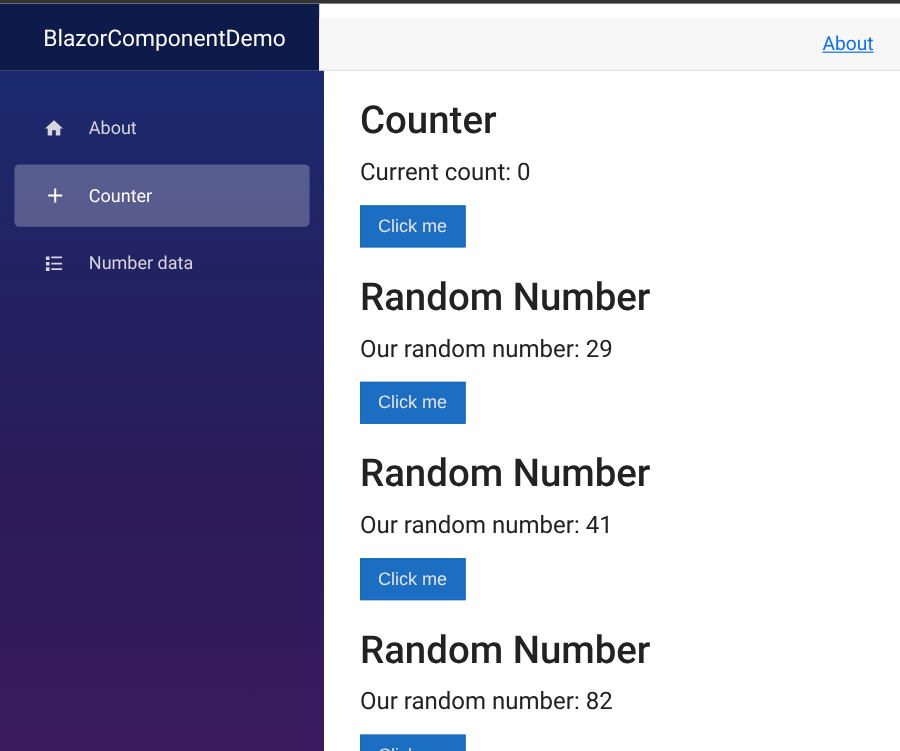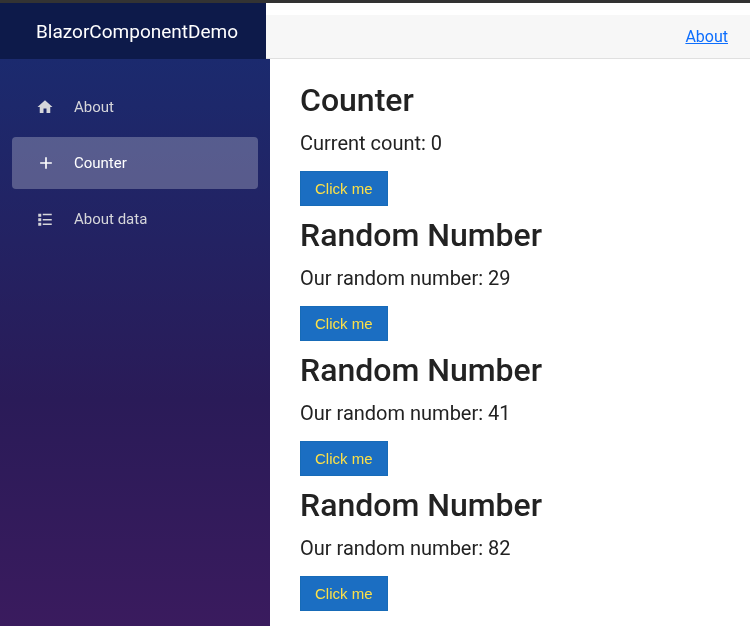--- a/index.html
+++ b/index.html
@@ -96,27 +96,27 @@
     .main h1:first-child {
       margin-top: 0;
     }
     .main p {
       font-size: 20px;
       color: #222;
       margin-bottom: 16px;
     }
     .btn {
       background: #1b6ec2;
-      color: #fde047;
+      color: #e5e5e5;
       border: 1px solid #176bb8;
       padding: 8px 14px;
       font-size: 15px;
       border-radius: 0;
       cursor: pointer;
-      margin-bottom: 6px;
+      margin-bottom: 18px;
     }
     .section {
       margin-bottom: 4px;
     }
   </style>
 </head>
 <body>
 
 <div class="top-row">
   <div class="brand">BlazorComponentDemo</div>
@@ -142,21 +142,21 @@
           </svg>
       </span>
       <span>Counter</span>
     </div>
     <div class="nav-item">
       <span class="nav-icon">
         <svg viewBox="0 0 24 24" width="18" height="18">
             <path d="M3 5h4v4H3V5zm6 0h12v2H9V5zM3 11h4v4H3v-4zm6 1h12v2H9v-2zM3 17h4v4H3v-4zm6 1h12v2H9v-2z"></path>
           </svg>
       </span>
-      <span>About data</span>
+      <span>Number data</span>
     </div>
   </nav>
 
   <main class="main">
     <div class="section">
       <h1>Counter</h1>
       <p>Current count: 0</p>
       <button class="btn">Click me</button>
     </div>
 

